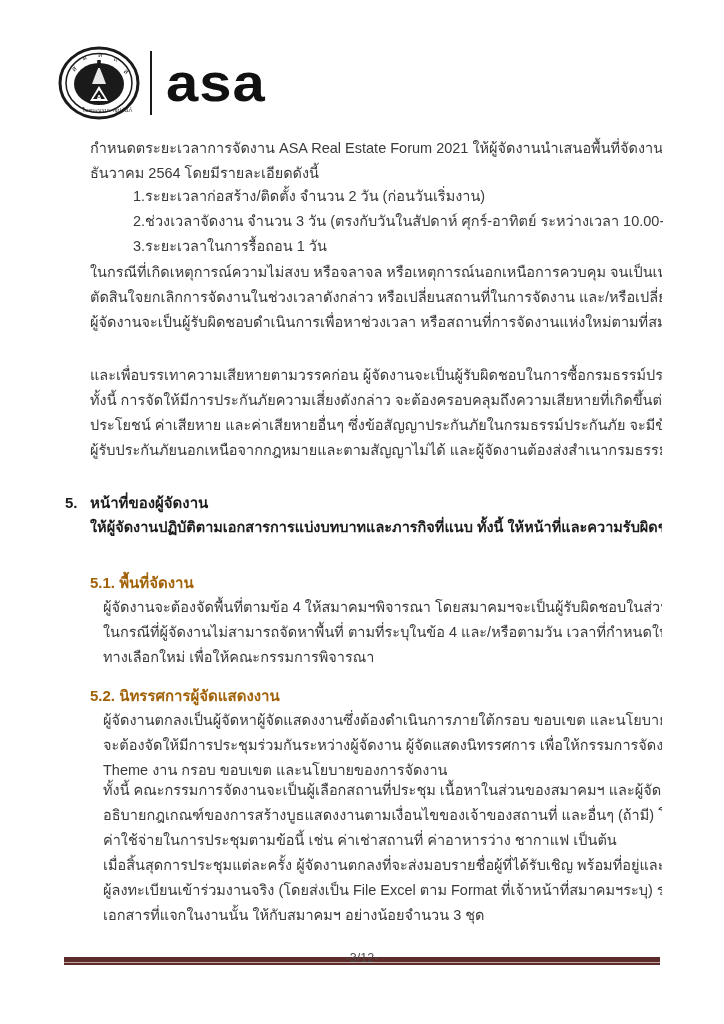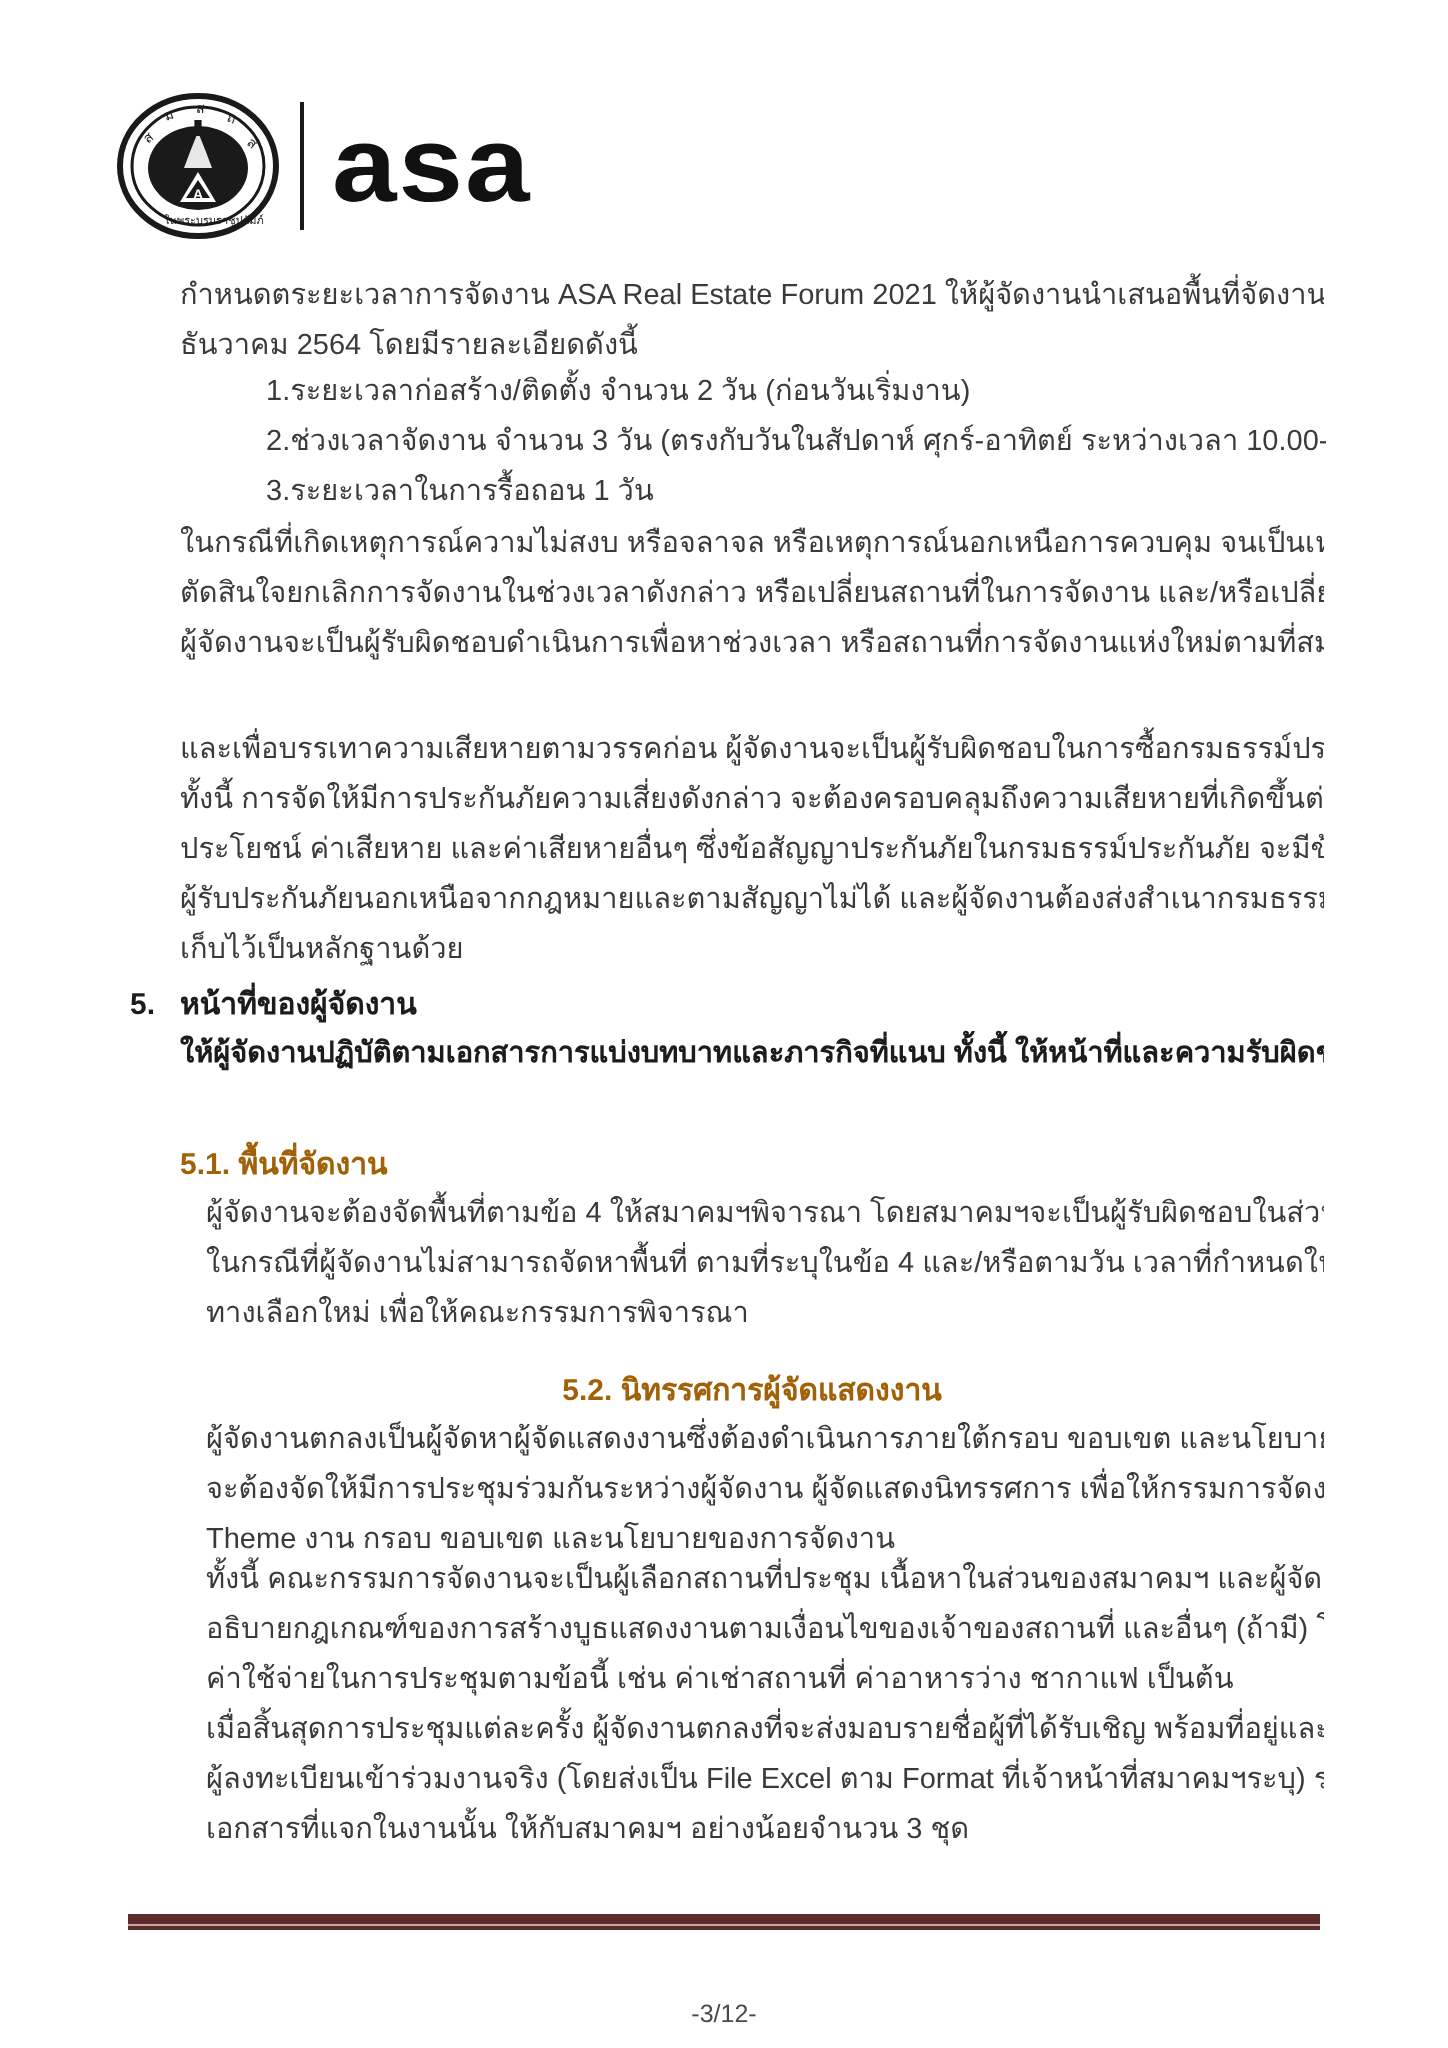--- a/index.html
+++ b/index.html
@@ -31,21 +31,21 @@
   .sec-head .num { width: 25px; }
   .sub-head { position: absolute; left: 90px; width: 572px; font-weight: bold; color: #a16207; font-size: 15px; line-height: 25px; }
   .sub-body { left: 103px; width: 559px; }
   .bold-intro { font-weight: bold; color: #1c1c1c; }
 
   
   .footer-bar {
     position: absolute; top: 957px; left: 64px; width: 596px; height: 8px;
     background: linear-gradient(to bottom, #5e2b2b 0px, #5e2b2b 5px, #c3a6a6 5px, #c3a6a6 6px, #5e2b2b 6px, #5e2b2b 8px);
   }
-  .page-number { position: absolute; top: 1000px; left: 0; width: 724px; text-align: center; font-size: 12.5px; color: #4a4a4a; }
+  .page-number { position: absolute; top: 951px; left: 0; width: 724px; text-align: center; font-size: 12.5px; color: #4a4a4a; }
 </style>
 </head>
 <body>
 
 <div class="page">
 
   <div class="header">
     <svg class="emblem" viewBox="0 0 82 74">
       <ellipse cx="41" cy="37" rx="39" ry="35" fill="none" stroke="#1a1a1a" stroke-width="3"></ellipse>
       <ellipse cx="41" cy="37" rx="33" ry="29.5" fill="none" stroke="#1a1a1a" stroke-width="1.5"></ellipse>
@@ -81,42 +81,41 @@
     <div class="ln">ในกรณีที่เกิดเหตุการณ์ความไม่สงบ หรือจลาจล หรือเหตุการณ์นอกเหนือการควบคุม จนเป็นเหตุให้ทางสมาคมฯ จำต้อง</div>
     <div class="ln">ตัดสินใจยกเลิกการจัดงานในช่วงเวลาดังกล่าว หรือเปลี่ยนสถานที่ในการจัดงาน และ/หรือเปลี่ยนช่วงเวลาการจัดงาน</div>
     <div class="ln">ผู้จัดงานจะเป็นผู้รับผิดชอบดำเนินการเพื่อหาช่วงเวลา หรือสถานที่การจัดงานแห่งใหม่ตามที่สมาคมฯ พิจารณาว่า</div>
   </div>
 
   <div class="blk" style="top:363px;">
     <div class="ln">และเพื่อบรรเทาความเสียหายตามวรรคก่อน ผู้จัดงานจะเป็นผู้รับผิดชอบในการซื้อกรมธรรม์ประกันความเสี่ยง (All Risk)</div>
     <div class="ln">ทั้งนี้ การจัดให้มีการประกันภัยความเสี่ยงดังกล่าว จะต้องครอบคลุมถึงความเสียหายที่เกิดขึ้นต่อสถานที่ ค่าใช้จ่าย ค่าขาด</div>
     <div class="ln">ประโยชน์ ค่าเสียหาย และค่าเสียหายอื่นๆ ซึ่งข้อสัญญาประกันภัยในกรมธรรม์ประกันภัย จะมีข้อจำกัดความรับผิดของ</div>
     <div class="ln">ผู้รับประกันภัยนอกเหนือจากกฎหมายและตามสัญญาไม่ได้ และผู้จัดงานต้องส่งสำเนากรมธรรม์ประกันภัยให้สมาคมฯ</div>
-    <div class="ln">เก็บไว้เป็นหลักฐานด้วย</div>
   </div>
 
   <div class="sec-head" style="top:490px;">
     <span class="num">5.</span>
     <span>หน้าที่ของผู้จัดงาน</span>
   </div>
   <div class="blk bold-intro" style="top:515px;">
     <div class="ln">ให้ผู้จัดงานปฏิบัติตามเอกสารการแบ่งบทบาทและภารกิจที่แนบ ทั้งนี้ ให้หน้าที่และความรับผิดชอบของผู้จัดงาน</div>
   </div>
 
   <div class="sub-head" style="top:570px;">
     <span>5.1.</span>
     <span>พื้นที่จัดงาน</span>
   </div>
   <div class="blk sub-body" style="top:595px;">
     <div class="ln">ผู้จัดงานจะต้องจัดพื้นที่ตามข้อ 4 ให้สมาคมฯพิจารณา โดยสมาคมฯจะเป็นผู้รับผิดชอบในส่วนค่าเช่าพื้นที่</div>
     <div class="ln">ในกรณีที่ผู้จัดงานไม่สามารถจัดหาพื้นที่ ตามที่ระบุในข้อ 4 และ/หรือตามวัน เวลาที่กำหนดในข้อ 4 ผู้จัดงานต้องนำเสนอ</div>
     <div class="ln">ทางเลือกใหม่ เพื่อให้คณะกรรมการพิจารณา</div>
   </div>
 
-  <div class="sub-head" style="top:683px;text-align:center;">
+  <div class="sub-head" style="top:683px;">
     <span>5.2.</span>
     <span>นิทรรศการผู้จัดแสดงงาน</span>
   </div>
   <div class="blk sub-body" style="top:708px;">
     <div class="ln">ผู้จัดงานตกลงเป็นผู้จัดหาผู้จัดแสดงงานซึ่งต้องดำเนินการภายใต้กรอบ ขอบเขต และนโยบายของสมาคมฯ โดยผู้จัดงาน</div>
     <div class="ln">จะต้องจัดให้มีการประชุมร่วมกันระหว่างผู้จัดงาน ผู้จัดแสดงนิทรรศการ เพื่อให้กรรมการจัดงานของสมาคมฯแถลงเกี่ยวกับ</div>
     <div class="ln">Theme งาน กรอบ ขอบเขต และนโยบายของการจัดงาน</div>
   </div>
   <div class="blk sub-body" style="top:778px;">
     <div class="ln">ทั้งนี้ คณะกรรมการจัดงานจะเป็นผู้เลือกสถานที่ประชุม เนื้อหาในส่วนของสมาคมฯ และผู้จัดงานเป็นผู้รับผิดชอบในการ</div>

